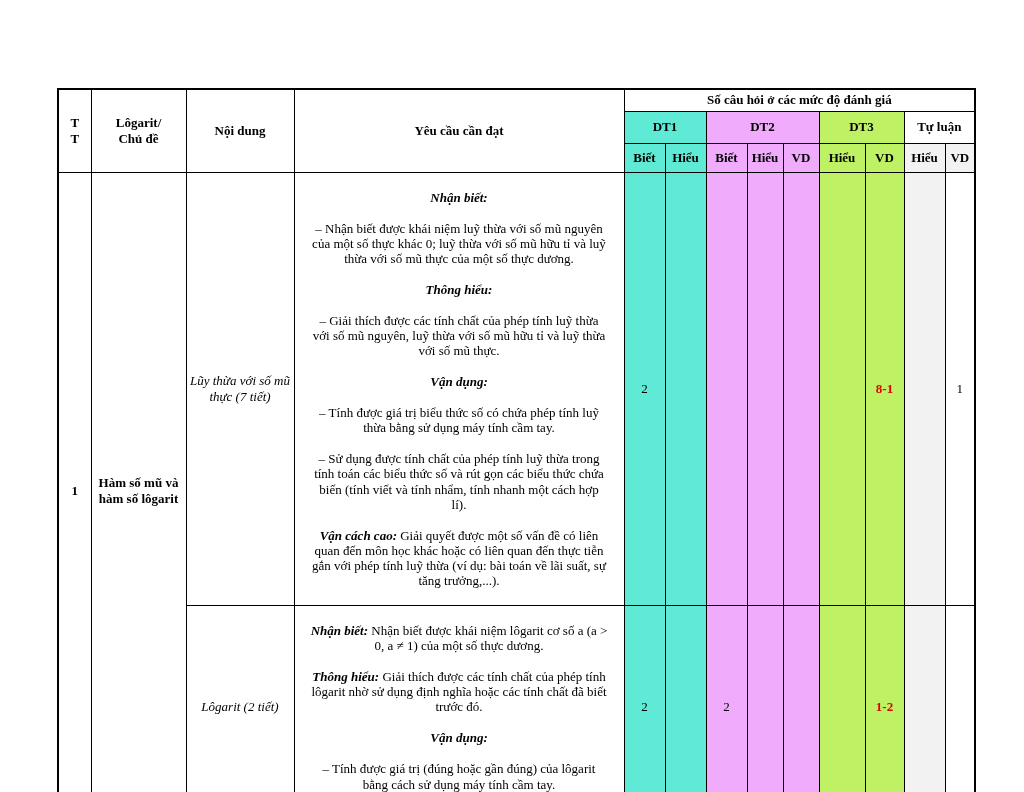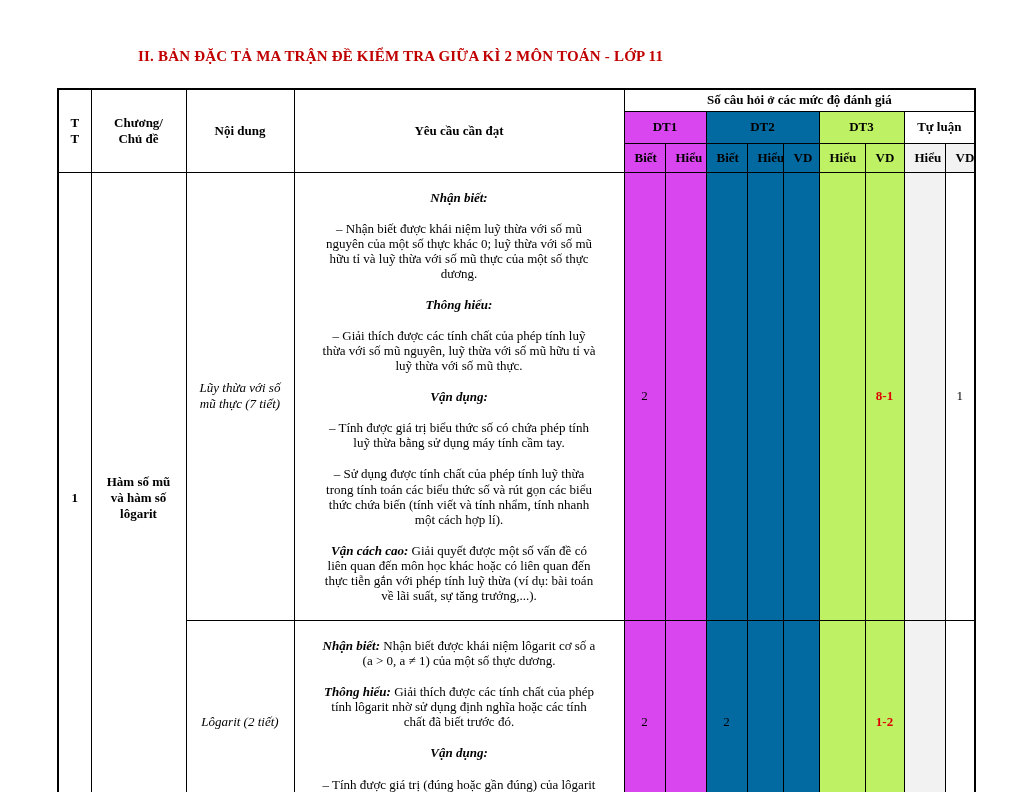--- a/index.html
+++ b/index.html
@@ -25,26 +25,26 @@
     width: 917px;
     border-collapse: collapse;
     table-layout: fixed;
     border: 2px solid #000;
   }
   .matrix td {
     border: 1px solid #000;
     vertical-align: middle;
     text-align: center;
     font-size: 13px;
-    padding: 1px 10px;
+    padding: 1px 0;
     overflow: hidden;
   }
   .b { font-weight: bold; }
-  .c-green  { background: #d946ef; }
-  .c-blue   { background: #0369a1; }
+  .c-green  { background: #5eead4; }
+  .c-blue   { background: #f0abfc; }
   .c-orange { background: #bef264; }
   .c-gray   { background: #f2f2f2; }
   .req-cell {
     text-align: justify;
     vertical-align: top;
     padding: 3px 6px 3px 6px;
     font-size: 12.5px;
     line-height: 1.16;
   }
   .req-p { margin: 16px; }
@@ -56,21 +56,20 @@
   tr.hr2 { height: 32px; }
   tr.hr3 { height: 29px; }
   tr.body-r1 { height: 398px; }
   tr.body-r2 { height: 161px; }
 </style>
 </head>
 <body>
 
 <div class="page">
 
-  <div class="doc-title">II. BẢN ĐẶC TẢ MA TRẬN ĐỀ KIỂM TRA GIỮA KÌ 2 MÔN TOÁN - LỚP 11</div>
 
   <table class="matrix">
     <colgroup>
       <col style="width:33px">
         <col style="width:95px">
         <col style="width:108px">
         <col style="width:330px">
       <col style="width:41px">
         <col style="width:41px">
       <col style="width:41px">
@@ -82,21 +81,21 @@
         <col style="width:30px">
     </colgroup>
 
     <tbody>
         <tr class="hr1">
       <td rowspan="3" class="b">
         <div>T</div>
         <div>T</div>
       </td>
       <td rowspan="3" class="b">
-        <div>Chương/</div>
+        <div>Lôgarit/</div>
         <div>Chủ đề</div>
       </td>
       <td rowspan="3" class="b">Nội dung</td>
       <td rowspan="3" class="b">Yêu cầu cần đạt</td>
       <td colspan="9" class="b">Số câu hỏi ở các mức độ đánh giá</td>
     </tr>
 
     <tr class="hr2">
       <td colspan="2" class="b c-green">DT1</td>
       <td colspan="3" class="b c-blue">DT2</td>

